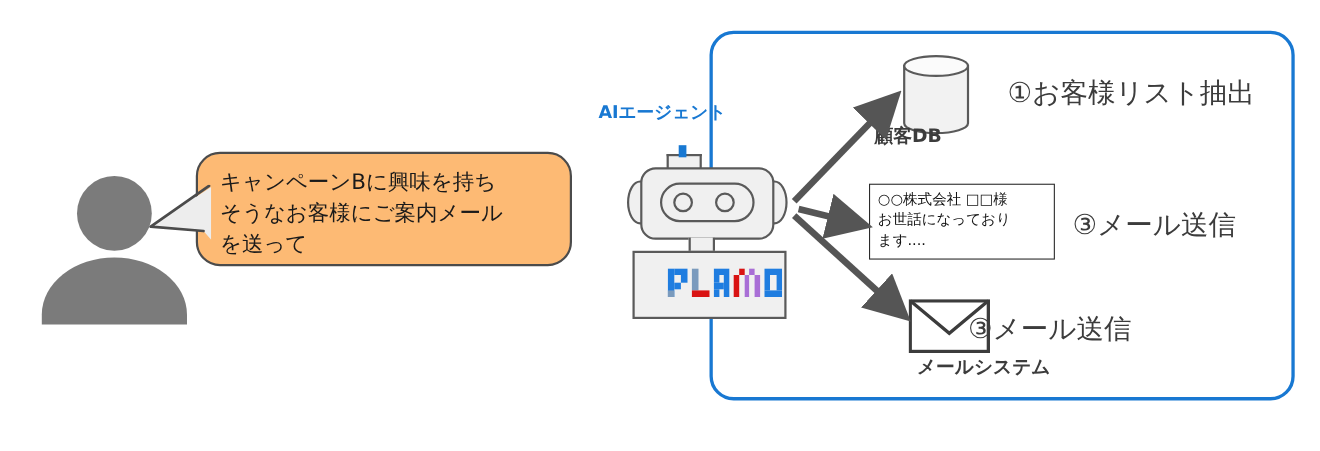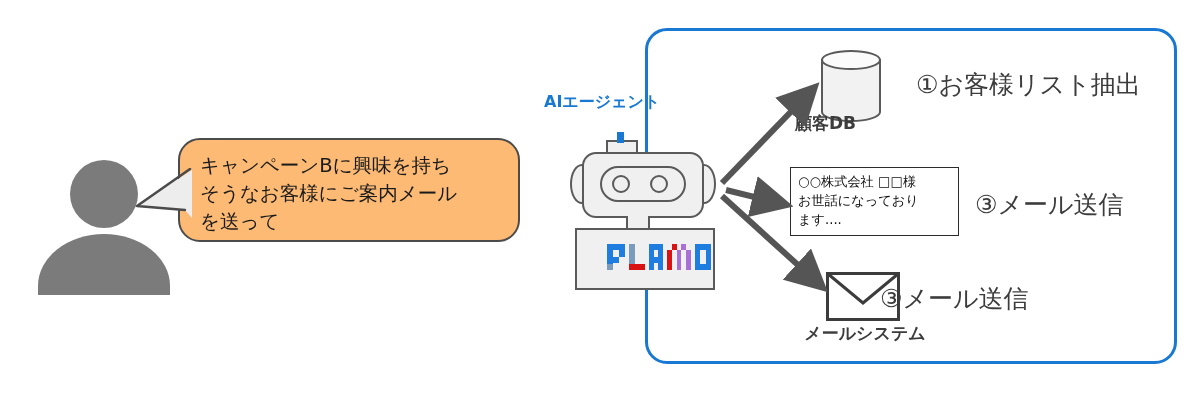--- a/index.html
+++ b/index.html
@@ -95,21 +95,21 @@
     border:1.8px solid #2b2b2b;background:#ffffff;box-sizing:border-box;
   }
   #mailbox .txt{
     position:absolute;left:7px;top:4px;right:4px;
     font-size:13.2px;line-height:19px;color:#111;
     font-family:"DejaVu Sans","Liberation Sans",sans-serif;white-space:pre-line;
   }
 
   
   #envelope{left:826px;top:272px;width:74px;height:49px;}
-  #mail-label{left:775px;top:322px;width:180px;text-align:center;
+  #mail-label{left:775px;top:322px;width:180px;text-align:right;
      font-size:17px;font-weight:bold;color:#3c3c3c;
      font-family:"DejaVu Sans","Liberation Sans",sans-serif;white-space:nowrap;}
 
   
   .step{
     font-size:25px;color:#3c3c3c;white-space:nowrap;
     font-family:"DejaVu Sans","Liberation Sans",sans-serif;
   }
   #step1{left:916px;top:68px;}
   #step2{left:975px;top:188px;}

